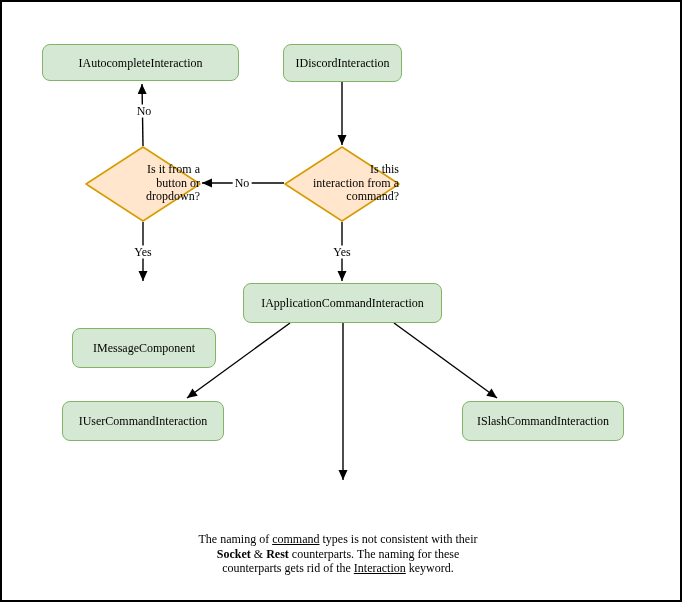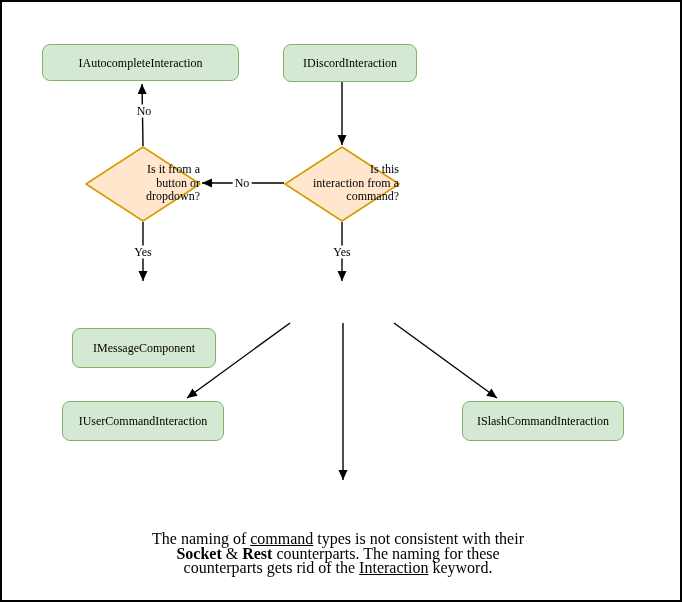--- a/index.html
+++ b/index.html
@@ -58,21 +58,21 @@
     padding: 0 2px;
     font-size: 12px;
     line-height: 13px;
   }
   .note {
     position: absolute;
     left: 136px;
     top: 530px;
     width: 400px;
     text-align: center;
-    font-size: 16px;
+    font-size: 12px;
     line-height: 14.5px;
   }
   .note .u { text-decoration: underline; }
   .note .b { font-weight: bold; }
 </style>
 </head>
 <body>
 
 <div class="canvas">
 
@@ -91,24 +91,25 @@
     <line class="edge-line" x1="288" y1="321" x2="185" y2="396" marker-end="url(#arrow)"></line>
     <line class="edge-line" x1="341" y1="321" x2="341" y2="478" marker-end="url(#arrow)"></line>
     <line class="edge-line" x1="392" y1="321" x2="495" y2="396" marker-end="url(#arrow)"></line>
 
     <polygon class="decision-shape" points="141,145 198,182 141,219 84,182"></polygon>
     <polygon class="decision-shape" points="340,145 397,182 340,219 283,182"></polygon>
   </svg>
 
   <div class="node" style="left:40px; top:42px; width:197px; height:37px;">IAutocompleteInteraction</div>
 
-  <div class="node" style="left:281px; top:42px; width:134px; height:38px;">IDiscordInteraction</div>
+  <div class="node" style="left:281px; top:42px; width:119px; height:38px;">IDiscordInteraction</div>
 
   <div class="node" style="left:70px; top:281px; width:144px; height:40px;margin-top:45px;">IMessageComponent</div>
 
+  <div class="node" style="left:241px; top:281px; width:199px; height:40px;">IApplicationCommandInteraction</div>
 
   <div class="node" style="left:460px; top:399px; width:162px; height:40px;">ISlashCommandInteraction</div>
 
   <div class="node" style="left:60px; top:399px; width:162px; height:40px;">IUserCommandInteraction</div>
 
 
   <div class="decision-label" style="left:84px; top:161px; width:114px;">
     <span>Is it from a</span>
     <span>button or</span>
     <span>dropdown?</span>

